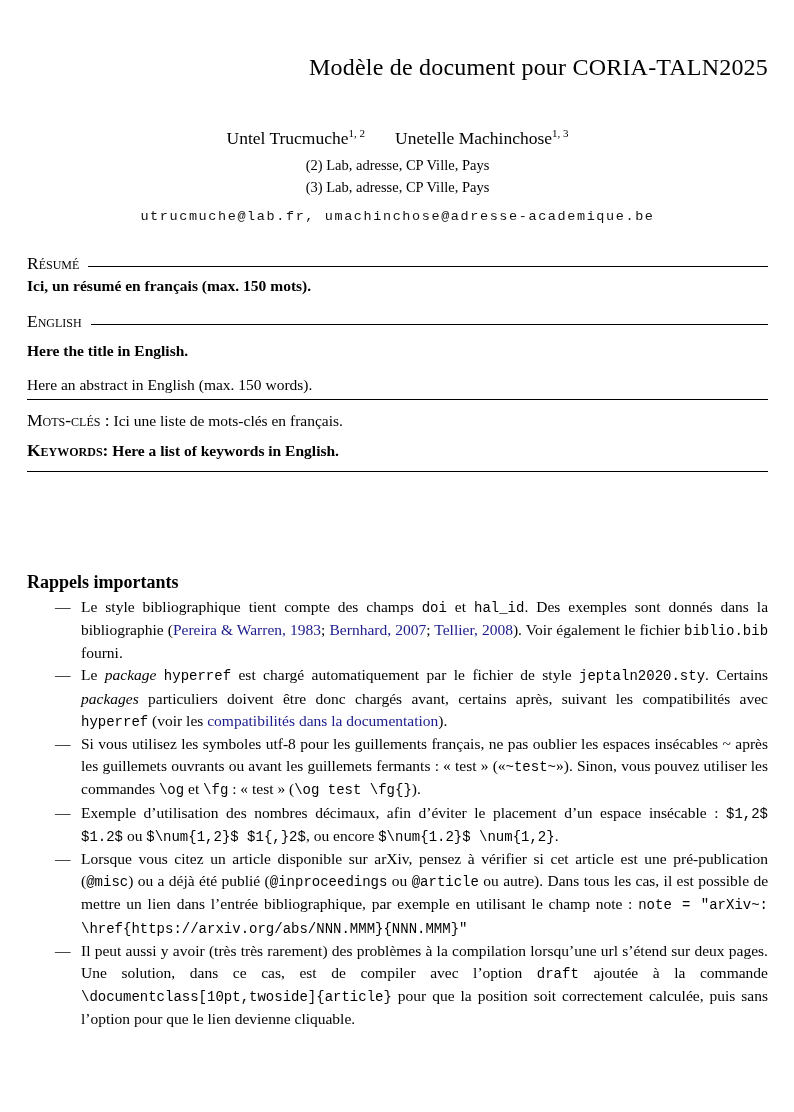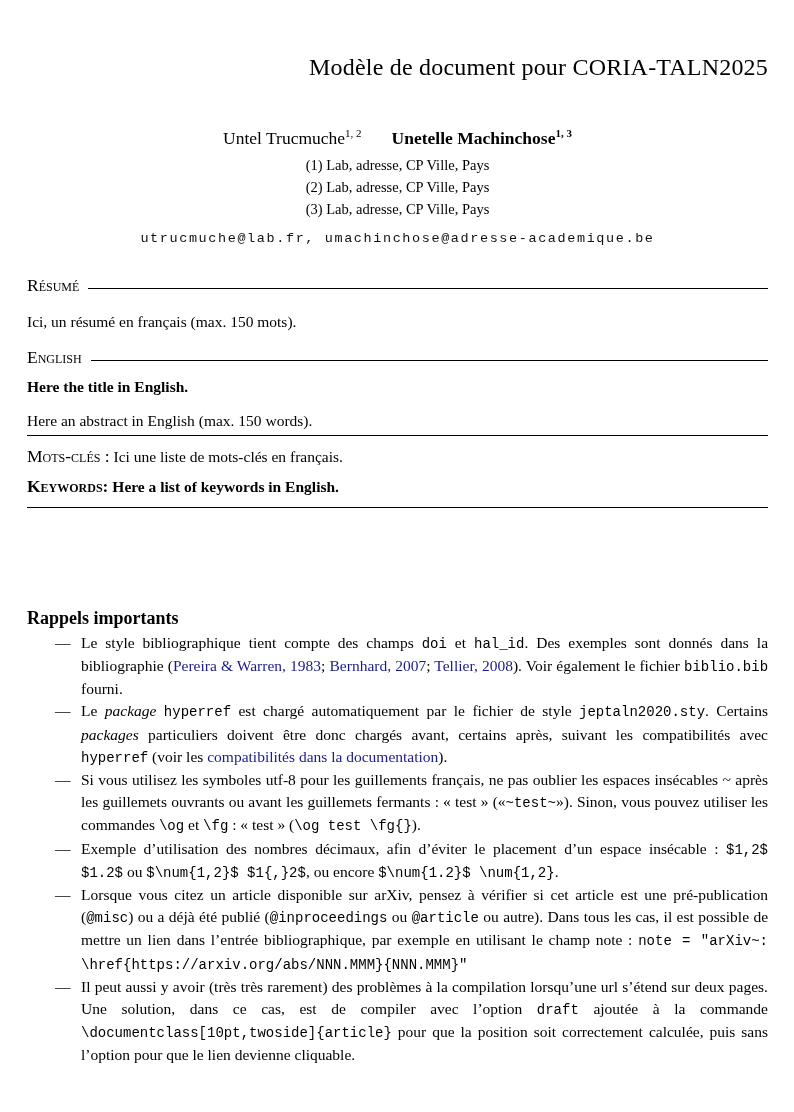--- a/index.html
+++ b/index.html
@@ -20,21 +20,21 @@
     margin: 0; padding-top: 54px;
     text-align: right;
     font-size: 24px; font-weight: normal;
     letter-spacing: 0.2px;
   }
   .authors {
     margin-top: 46px;
     text-align: center;
     font-size: 17.5px;
   }
-  .authors .author + .author { margin-left: 30px; font-weight: bold; }
+  .authors .author + .author { margin-left: 30px; }
   .authors sup { font-size: 11px; }
   .affiliations { text-align: center; font-size: 14.5px; line-height: 22px; margin-top: 5px; }
   .emails {
     margin-top: 11px;
     text-align: center;
     font-family: "Liberation Mono", monospace;
     font-size: 13.5px;
     letter-spacing: 1.6px;
     color: #111;
   }
@@ -48,21 +48,21 @@
     margin-bottom: 6px;
   }
   .sc-label {
     font-variant: small-caps;
     font-size: 17.5px;
     line-height: 20px;
   }
   .resume-heading { margin-top: 29px; }
   .abstract-heading { margin-top: 15px; }
   .body-line { font-size: 15.5px; line-height: 21px; margin: 0; }
-  .resume-text { margin-top: 16px; }
+  .resume-text { margin-top: 2px; font-weight: bold; }
   .english-title { margin-top: 9px; font-weight: bold; }
   .abstract-text {
     margin-top: 13px;
     padding-bottom: 4px;
     border-bottom: 1.6px solid #000;
   }
   .kv-line { margin-top: 10px; font-size: 15.5px; }
   .keywords-line {
     padding-bottom: 11px;
     border-bottom: 1.6px solid #000;
@@ -101,21 +101,20 @@
 
 <div class="page">
 
   <h1 class="title">Modèle de document pour CORIA-TALN2025</h1>
 
   <div class="authors">
     <span class="author"><span>Untel Trucmuche</span><sup>1, 2</sup></span><span class="author"><span>Unetelle Machinchose</span><sup>1, 3</sup></span>
   </div>
 
   <div class="affiliations">
-    <div>(1) Lab, adresse, CP Ville, Pays</div>
     <div>(2) Lab, adresse, CP Ville, Pays</div>
     <div>(3) Lab, adresse, CP Ville, Pays</div>
   </div>
 
   <div class="emails">utrucmuche@lab.fr, umachinchose@adresse-academique.be</div>
 
   <div class="rule-heading resume-heading">
     <span class="sc-label">Résumé</span>
     <span class="hline"></span>
   </div>

